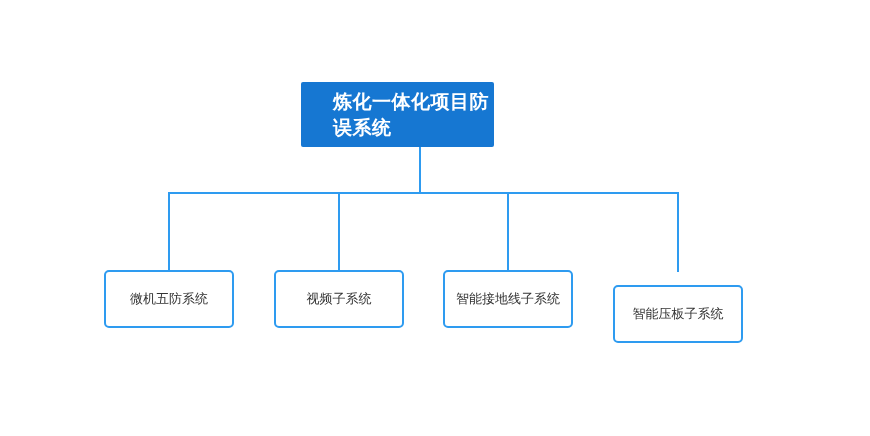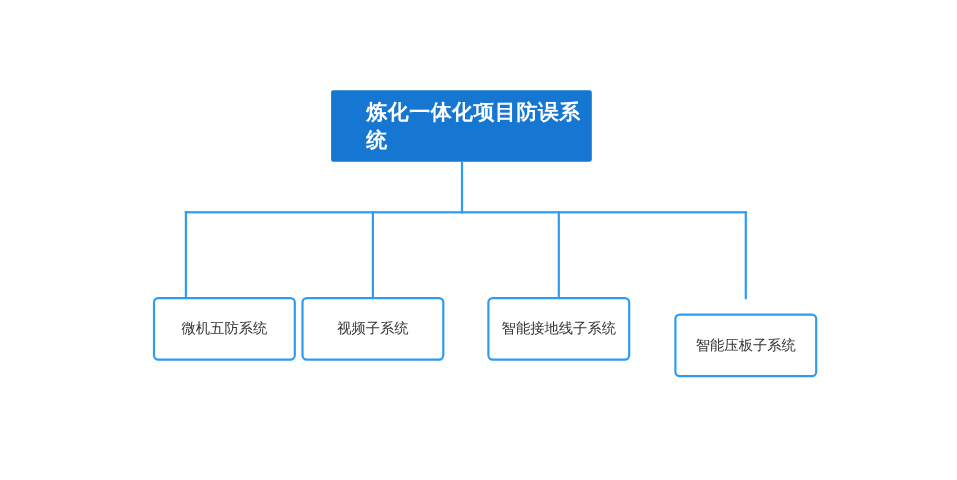--- a/index.html
+++ b/index.html
@@ -13,21 +13,21 @@
     width: 870px;
     height: 436px;
     background: var(--background, #ffffff);
     overflow: hidden;
   }
   
   .root-node {
     position: absolute;
     left: 301px;
     top: 82px;
-    width: 237px;
+    width: 193px;
     height: 65px;
     background: var(--root-fill, #1677d2);
     color: var(--root-text, #ffffff);
     border-radius: 2px;
     display: flex;
     align-items: center;
     justify-content: center;
     font-size: 19px;
     font-weight: bold;
     letter-spacing: 0.5px;
@@ -56,21 +56,21 @@
     border: 2px solid var(--child-border, #2e9bf0);
     border-radius: 5px;
     display: flex;
     align-items: center;
     justify-content: center;
     font-size: 13px;
     color: var(--child-text, #333333);
     box-sizing: border-box;
     white-space: nowrap;
   }
-  .child-1 { left: 104px; margin-left: 35px; }
+  .child-1 { left: 104px; }
   .child-2 { left: 274px; }
   .child-3 { left: 443px; }
   .child-4 { left: 613px; margin-top: 15px; }
 </style>
 </head>
 <body>
 
 <div class="canvas">
 
   <div class="root-node">

